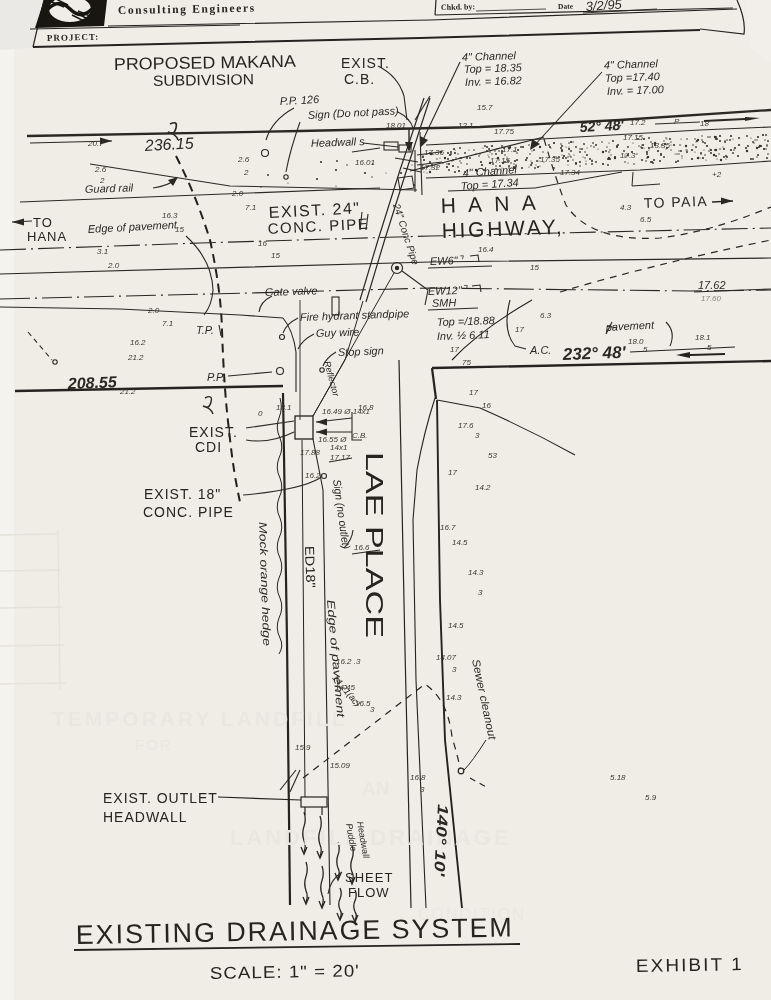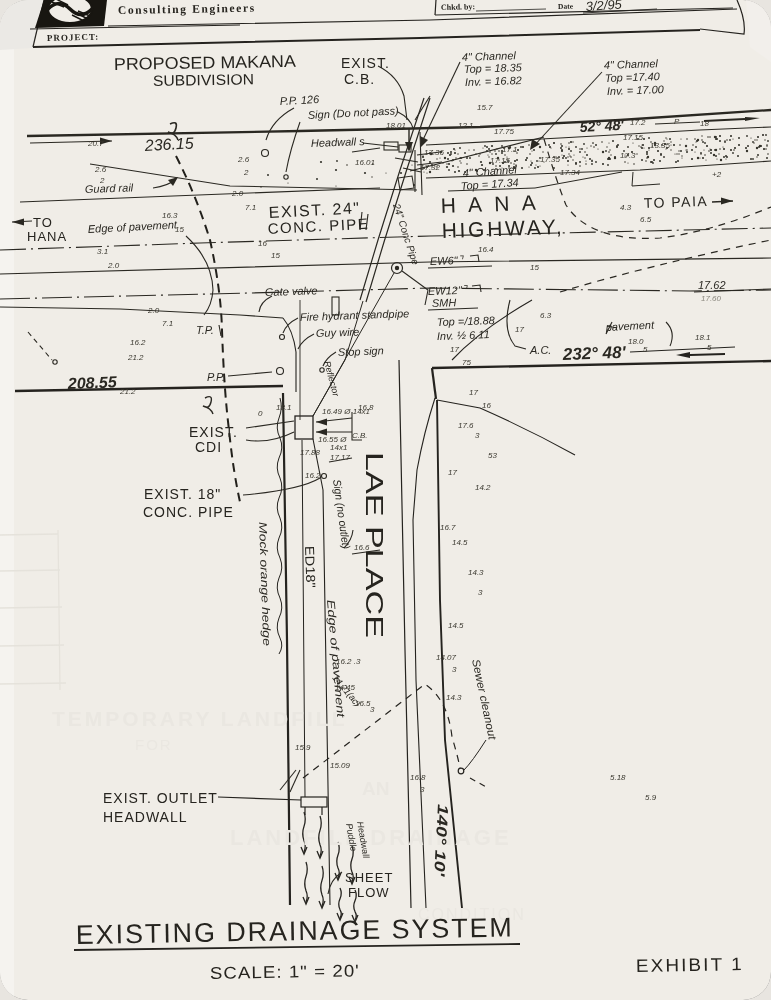--- a/index.html
+++ b/index.html
@@ -1,15 +1,15 @@
 <!DOCTYPE html>
 <html><head><meta charset="utf-8">
 <style>
  html,body{margin:0;padding:0;background:#e8e5e0;}
- #page{position:relative;width:771px;height:1000px;background:#737373;overflow:hidden;border-radius:28px;}
+ #page{position:relative;width:771px;height:1000px;background:#737373;overflow:hidden;}
  svg{position:absolute;left:0;top:0;}
  .hc{font-family:"Liberation Sans",sans-serif;fill:#26241f;}
  .it{font-family:"Liberation Sans",sans-serif;font-style:italic;fill:#2a2822;}
  .sm{font-family:"Liberation Sans",sans-serif;font-style:italic;fill:#3a382f;font-size:8px;}
  .gh{font-family:"Liberation Sans",sans-serif;fill:#eae7e1;}
 </style></head>
 <body>
 <div id="page">
 <svg width="771" height="1000" viewBox="0 0 771 1000">
 

